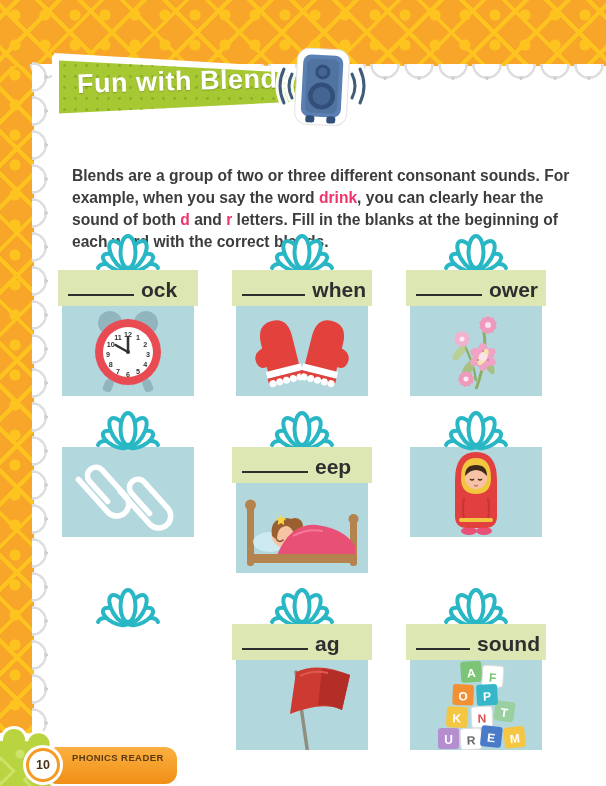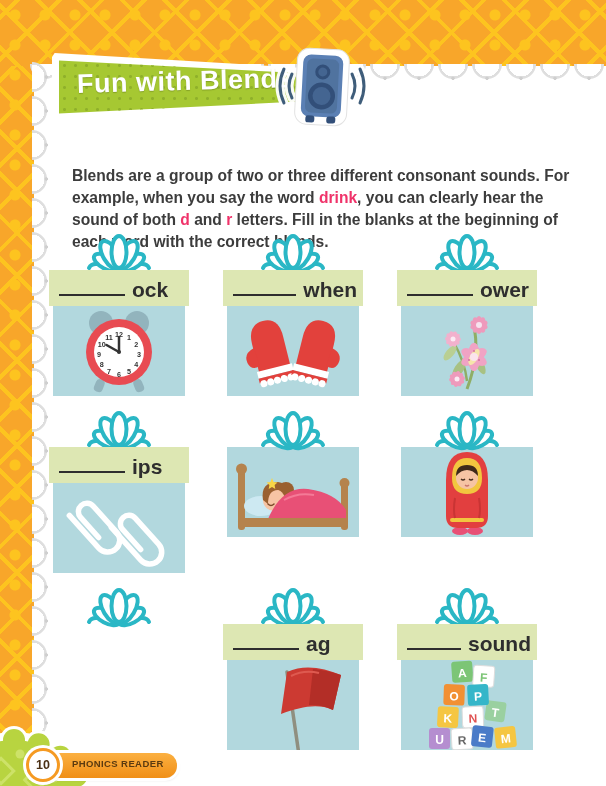--- a/index.html
+++ b/index.html
@@ -45,39 +45,39 @@
     transform:rotate(-1.6deg);text-shadow:0 1px 1px rgba(90,110,20,.45);}
 
   .speaker{position:absolute;left:272px;top:44px;}
 
   
   .intro{position:absolute;left:72px;top:149px;width:506px;
     font-size:15.6px;line-height:22px;font-weight:600;color:#3c3c3c;}
   .intro .hl{color:#f0336a;}
 
   
-  .grid{position:absolute;left:49px;top:233px;display:grid;
+  .grid{position:absolute;left:58px;top:233px;display:grid;
     grid-template-columns:repeat(3,140px);column-gap:34px;row-gap:14px;}
   .card{width:140px;}
   .bow{display:block;margin:0 auto -5px auto;position:relative;z-index:0;}
   .lid{position:relative;z-index:1;height:36px;background:#dde7b3;
     display:flex;align-items:flex-end;padding:0 6px 7px 10px;box-sizing:border-box;}
   .blank{flex:1 1 auto;max-width:66px;min-width:38px;height:2px;
     border-bottom:2.6px solid #2e2e2e;margin-bottom:3px;}
   .suffix{flex:0 0 auto;font-size:21px;font-weight:bold;color:#2e2e2e;
     margin-left:7px;line-height:0.8;}
   .imgbox{width:132px;height:90px;margin:0 auto;background:#b2d8de;
     display:flex;align-items:center;justify-content:center;overflow:hidden;}
 
   
   .footer-badge{position:absolute;left:26px;top:750px;height:30px;display:flex;align-items:center;}
   .badge-pill{height:21px;border-radius:12px;margin-left:-14px;
     background:linear-gradient(#fbb041,#f08f17);
     box-shadow:0 0 0 3px #fff,1px 2px 3px rgba(0,0,0,.18);
-    display:flex;align-items:center;padding:0 13px 4px 26px;
+    display:flex;align-items:center;padding:0 13px 16px 26px;
     font-size:9.5px;font-weight:bold;color:#5a3a10;letter-spacing:.4px;}
   .badge-circle{width:28px;height:28px;border-radius:50%;background:#fff;
     border:3.5px solid #f59a22;box-shadow:0 0 0 3px #fff,1px 2px 3px rgba(0,0,0,.2);
     display:flex;align-items:center;justify-content:center;
     font-size:12.5px;font-weight:bold;color:#4a3015;position:relative;z-index:2;order:-1;}
   .corner-decor{position:absolute;left:-38px;top:684px;}
 </style>
 </head>
 <body>
 
@@ -297,24 +297,20 @@
         <path d="M32,37 C24,30 15,29 12,35" stroke="#2ab7c5" stroke-width="4" fill="none" stroke-linecap="round"></path>
         <path d="M52,37 C60,30 69,29 72,35" stroke="#2ab7c5" stroke-width="4" fill="none" stroke-linecap="round"></path>
         <g fill="#fff" stroke="#2ab7c5" stroke-width="4">
           <ellipse cx="42" cy="22" rx="6.5" ry="14" transform="rotate(-62 42 36)"></ellipse>
           <ellipse cx="42" cy="22" rx="6.5" ry="14" transform="rotate(62 42 36)"></ellipse>
           <ellipse cx="42" cy="20" rx="7.5" ry="16" transform="rotate(-31 42 36)"></ellipse>
           <ellipse cx="42" cy="20" rx="7.5" ry="16" transform="rotate(31 42 36)"></ellipse>
           <ellipse cx="42" cy="19" rx="7.5" ry="16"></ellipse>
         </g>
       </svg>
-      <div class="lid">
-        <div class="blank"></div>
-        <div class="suffix">ips</div>
-      </div>
       <div class="imgbox">
         <svg width="112" height="86" viewBox="0 0 112 86">
           <g stroke="#fff" stroke-width="5.5" fill="none" stroke-linecap="round">
             <g transform="translate(-4,10) rotate(-42 36 31)">
               <path d="M24,6 L24,50 A12,12 0 0 0 48,50 L48,15 A8.5,8.5 0 0 0 31,15 L31,42"></path>
             </g>
             <g transform="translate(38,22) rotate(-42 36 31)">
               <path d="M24,6 L24,50 A12,12 0 0 0 48,50 L48,15 A8.5,8.5 0 0 0 31,15 L31,42"></path>
             </g>
           </g>
@@ -327,20 +323,24 @@
         <path d="M32,37 C24,30 15,29 12,35" stroke="#2ab7c5" stroke-width="4" fill="none" stroke-linecap="round"></path>
         <path d="M52,37 C60,30 69,29 72,35" stroke="#2ab7c5" stroke-width="4" fill="none" stroke-linecap="round"></path>
         <g fill="#fff" stroke="#2ab7c5" stroke-width="4">
           <ellipse cx="42" cy="22" rx="6.5" ry="14" transform="rotate(-62 42 36)"></ellipse>
           <ellipse cx="42" cy="22" rx="6.5" ry="14" transform="rotate(62 42 36)"></ellipse>
           <ellipse cx="42" cy="20" rx="7.5" ry="16" transform="rotate(-31 42 36)"></ellipse>
           <ellipse cx="42" cy="20" rx="7.5" ry="16" transform="rotate(31 42 36)"></ellipse>
           <ellipse cx="42" cy="19" rx="7.5" ry="16"></ellipse>
         </g>
       </svg>
+      <div class="lid">
+        <div class="blank"></div>
+        <div class="suffix">eep</div>
+      </div>
       <div class="imgbox">
         <svg width="130" height="88" viewBox="0 0 130 88">
           <rect x="10" y="22" width="7" height="60" rx="3" fill="#b5834d"></rect>
             <circle cx="13.5" cy="21" r="5.5" fill="#b5834d"></circle>
           <rect x="113" y="36" width="7" height="46" rx="3" fill="#b5834d"></rect>
             <circle cx="116.5" cy="35" r="5" fill="#b5834d"></circle>
           <ellipse cx="33" cy="58" rx="17" ry="10" fill="#cde9f2"></ellipse>
           <circle cx="58" cy="42" r="8" fill="#9a6030"></circle>
           <circle cx="46" cy="52" r="11" fill="#f6c4a4"></circle>
           <path d="M35,52 Q32,34 50,34 Q64,36 62,52 Q58,42 50,42 Q40,42 40,56 Z" fill="#9a6030"></path>

